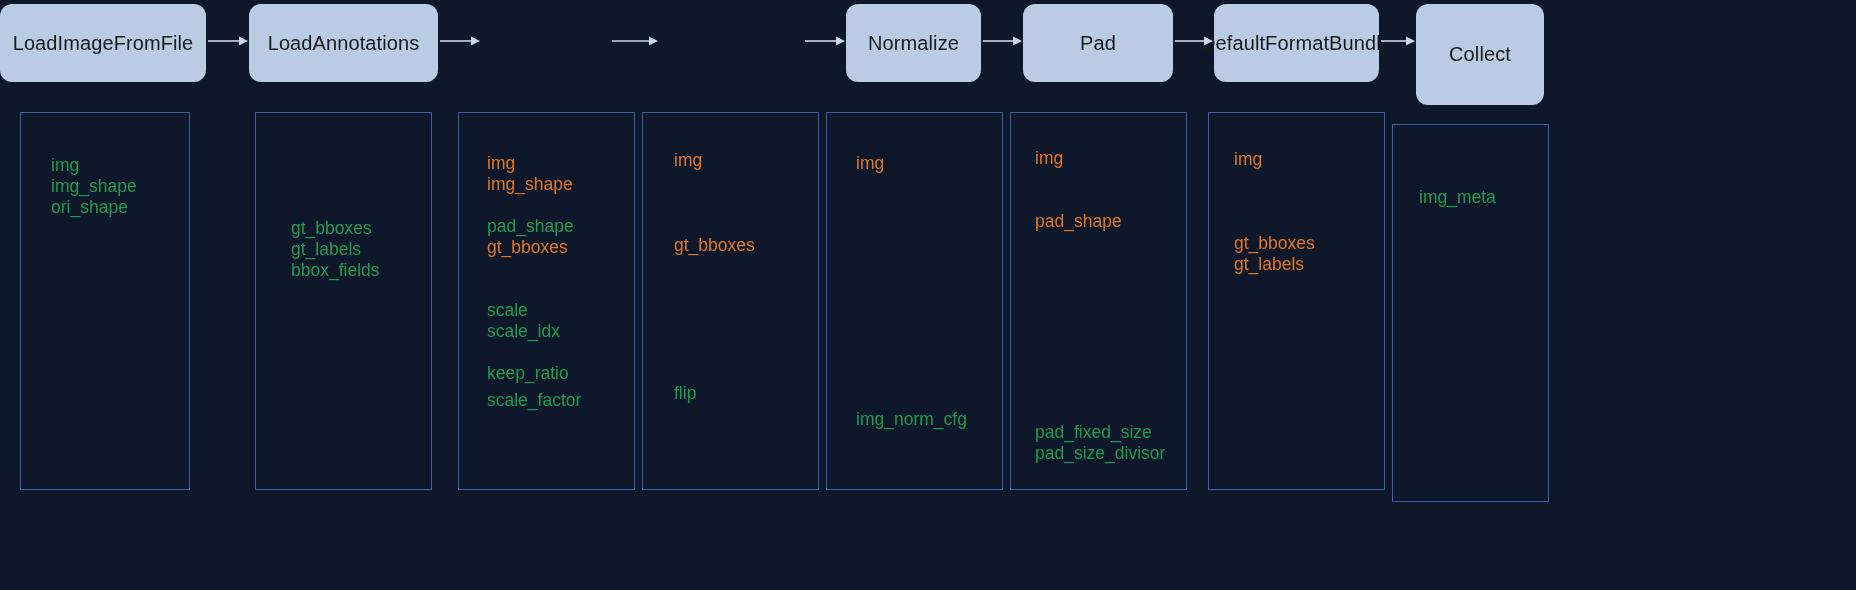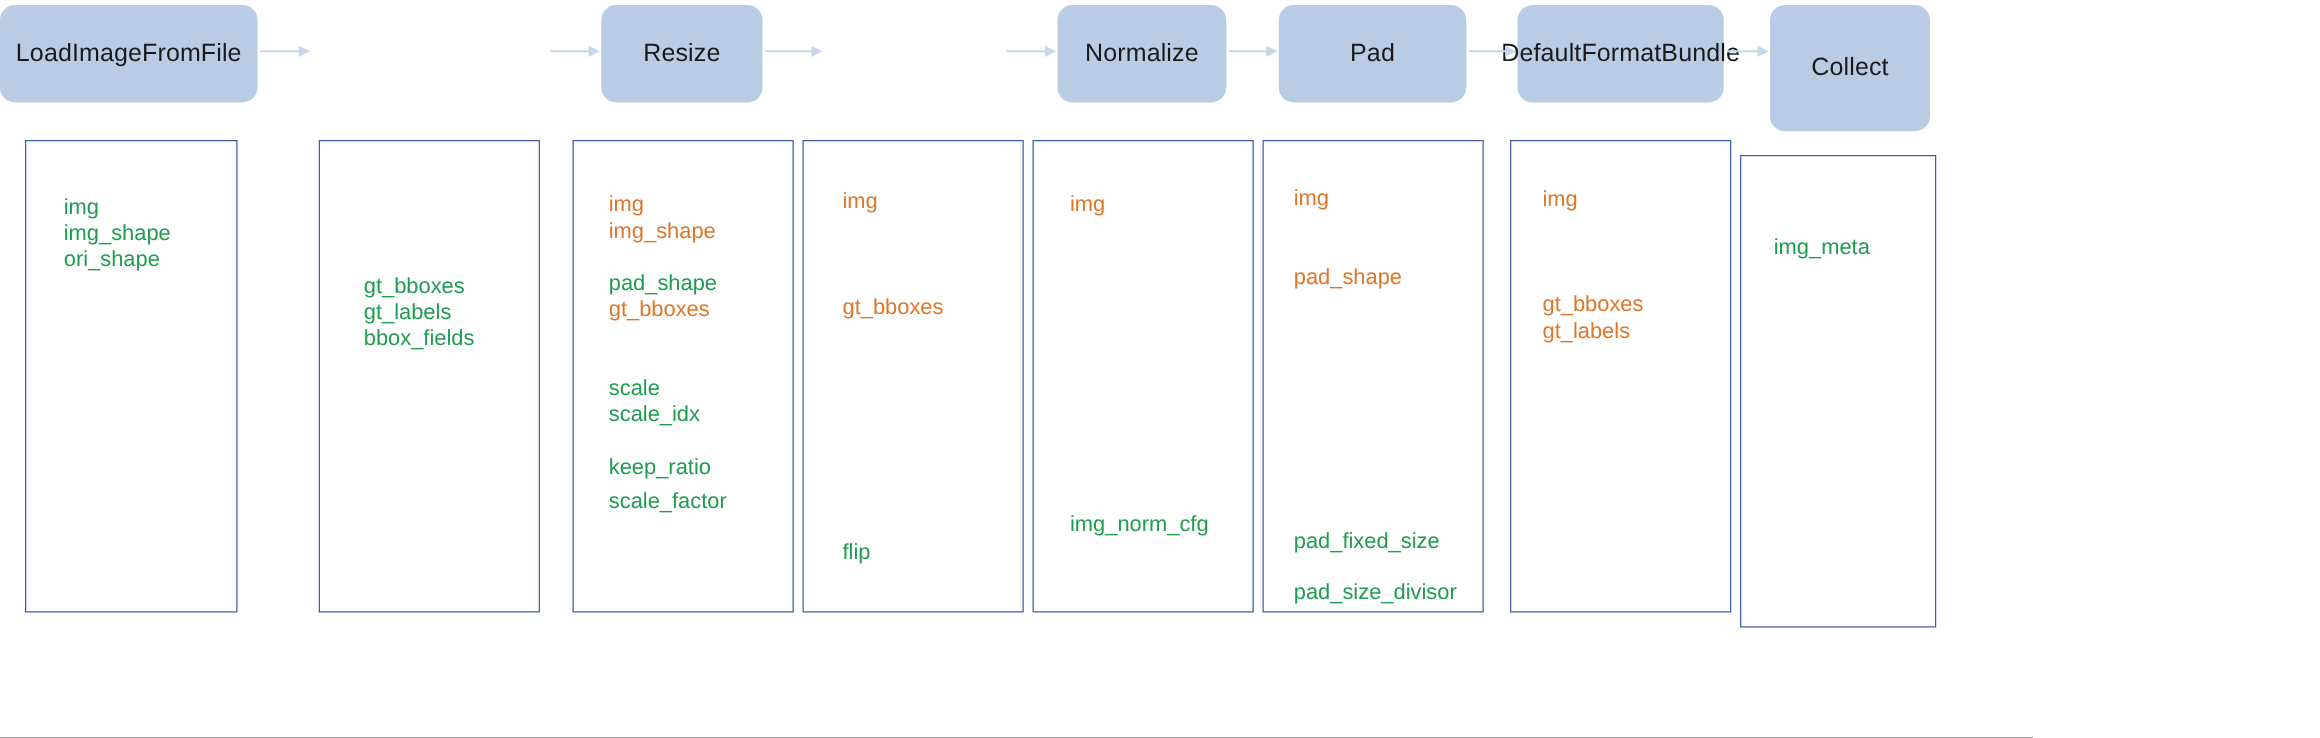--- a/index.html
+++ b/index.html
@@ -11,21 +11,21 @@
     width: 1856px;
     height: 590px;
     font-family: "Liberation Sans", sans-serif;
     overflow: hidden;
     position: relative;
   }
   #diagram {
     position: relative;
     width: 1856px;
     height: 590px;
-    background: #ffffff;
+    background: #0f172a;
   }
 
   
   .stage-row {
     position: absolute;
     left: 0;
     top: 0;
     width: 1856px;
     height: 95px;
   }
@@ -78,22 +78,22 @@
   .key.orange { color: #e07628; }
 </style>
 </head>
 <body>
 
 <div id="diagram">
   <div class="stage-row" id="stage-row">
       <div class="stage-box" style="left: 0px; top: 4px; width: 206px; height: 78px; background: rgb(185, 204, 228); color: rgb(26, 26, 26);">
         <span>LoadImageFromFile</span>
       </div>
-      <div class="stage-box" style="left: 481px; top: 4px; width: 129px; height: 78px; background: rgb(185, 204, 228); color: rgb(26, 26, 26);">
-        <span>Resize</span>
+      <div class="stage-box" style="left: 249px; top: 4px; width: 189px; height: 78px; background: rgb(185, 204, 228); color: rgb(26, 26, 26);">
+        <span>LoadAnnotations</span>
       </div>
       <div class="stage-box" style="left: 1023px; top: 4px; width: 150px; height: 78px; background: rgb(185, 204, 228); color: rgb(26, 26, 26);">
         <span>Pad</span>
       </div>
       <div class="stage-box" style="left: 846px; top: 4px; width: 135px; height: 78px; background: rgb(185, 204, 228); color: rgb(26, 26, 26);">
         <span>Normalize</span>
       </div>
       <div class="stage-box" style="left: 1214px; top: 4px; width: 165px; height: 78px; background: rgb(185, 204, 228); color: rgb(26, 26, 26);">
         <span>DefaultFormat</span>
         <br>
@@ -171,35 +171,35 @@
           <div class="key green" style="left: 28px; top: 187px; color: rgb(31, 157, 78);">scale</div>
           <div class="key green" style="left: 28px; top: 208px; color: rgb(31, 157, 78);">scale_idx</div>
           <div class="key green" style="left: 28px; top: 229px; color: rgb(31, 157, 78); margin-top: 48px;">scale_factor</div>
           <div class="key green" style="left: 28px; top: 250px; color: rgb(31, 157, 78);">keep_ratio</div>
         </div>
       </div>
       <div class="panel" style="left: 642px; top: 112px; width: 177px; height: 378px; border-color: rgb(63, 95, 166);">
         <div class="panel-inner">
           <div class="key orange" style="left: 31px; top: 37px; color: rgb(224, 118, 40);">img</div>
           <div class="key orange" style="left: 31px; top: 122px; color: rgb(224, 118, 40);">gt_bboxes</div>
-          <div class="key green" style="left: 31px; top: 270px; color: rgb(31, 157, 78); margin-top: 48px;">flip</div>
+          <div class="key green" style="left: 31px; top: 270px; color: rgb(31, 157, 78);">flip</div>
         </div>
       </div>
       <div class="panel" style="left: 826px; top: 112px; width: 177px; height: 378px; border-color: rgb(63, 95, 166);">
         <div class="panel-inner">
           <div class="key orange" style="left: 29px; top: 40px; color: rgb(224, 118, 40);">img</div>
           <div class="key green" style="left: 29px; top: 296px; color: rgb(31, 157, 78); text-align: center;">img_norm_cfg</div>
         </div>
       </div>
       <div class="panel" style="left: 1010px; top: 112px; width: 177px; height: 378px; border-color: rgb(63, 95, 166);">
         <div class="panel-inner">
           <div class="key orange" style="left: 24px; top: 35px; color: rgb(224, 118, 40);">img</div>
           <div class="key orange" style="left: 24px; top: 98px; color: rgb(224, 118, 40);">pad_shape</div>
           <div class="key green" style="left: 24px; top: 309px; color: rgb(31, 157, 78);">pad_fixed_size</div>
-          <div class="key green" style="left: 24px; top: 350px; color: rgb(31, 157, 78); text-align: center;">pad_size_divisor</div>
+          <div class="key green" style="left: 24px; top: 330px; color: rgb(31, 157, 78); text-align: center;">pad_size_divisor</div>
         </div>
       </div>
       <div class="panel" style="left: 1208px; top: 112px; width: 177px; height: 378px; border-color: rgb(63, 95, 166);">
         <div class="panel-inner">
           <div class="key orange" style="left: 25px; top: 36px; color: rgb(224, 118, 40);">img</div>
           <div class="key orange" style="left: 25px; top: 120px; color: rgb(224, 118, 40);">gt_bboxes</div>
           <div class="key orange" style="left: 25px; top: 141px; color: rgb(224, 118, 40);">gt_labels</div>
         </div>
       </div>
       <div class="panel" style="left: 1392px; top: 124px; width: 157px; height: 378px; border-color: rgb(63, 95, 166);">

